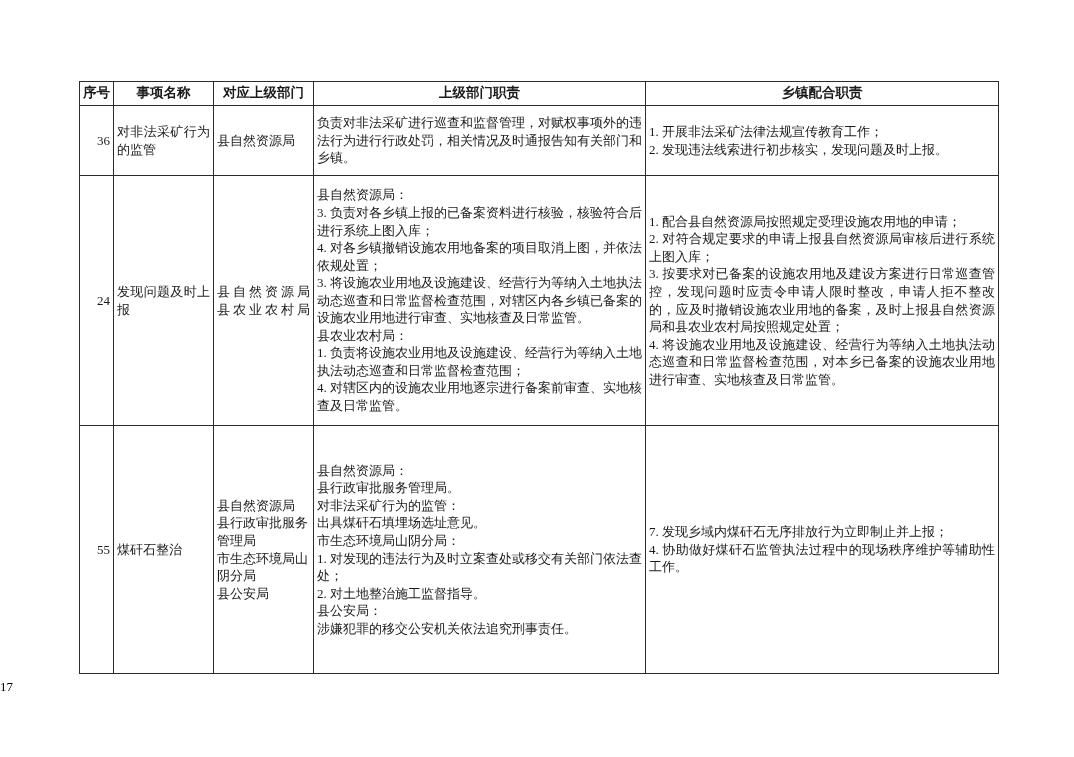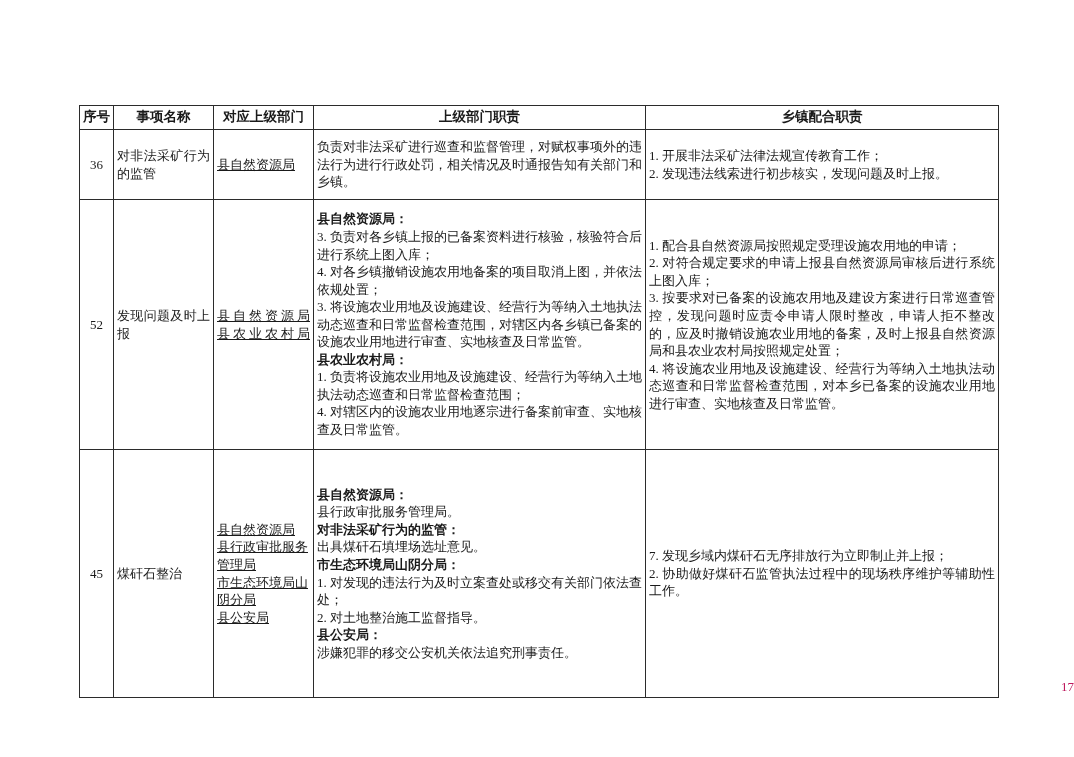--- a/index.html
+++ b/index.html
@@ -9,53 +9,52 @@
     position: relative;
     font-family: "Liberation Serif", "DejaVu Serif", serif;
     color: #1a1a1a;
   }
   .doc-table {
     position: absolute;
     left: 79px; top: 81px;
     width: 919px;
     border-collapse: collapse;
     table-layout: fixed;
-    margin-top: 24px;
   }
   .doc-table th, .doc-table td {
     border: 1px solid #2b2b2b;
     padding: 1px 3px;
     vertical-align: middle;
     font-size: 13px;
     line-height: 1.35;
     overflow: hidden;
     word-break: break-all;
   }
   .header-row th {
     font-weight: bold;
     text-align: center;
     height: 21px;
     font-size: 13.5px;
     padding: 1px 2px;
   }
   .row-36 { height: 70px; }
   .row-37 { height: 250px; }
   .row-38 { height: 248px; }
-  .c-id   { text-align: center; font-size: 14px; }
+  .c-id   { text-align: right; font-size: 14px; }
   .c-name .line, .c-duty .line { text-align: justify; }
-  .c-dept .line { text-align: left; text-decoration: underline; }
+  .c-dept .line { text-align: left; }
   .c-dept .justify-last { text-align: justify; text-align-last: justify; }
-  .bold { font-weight: bold; }
+  .bold { font-weight: normal; }
   .page-number {
     position: absolute;
     top: 679px; left: 0;
     width: 100%;
-    text-align: right;
+    text-align: left;
     font-size: 13px;
-    color: #be185d;
+    color: #000000;
   }
 </style>
 </head>
 <body>
 
 <table class="doc-table">
   <colgroup>
     <col style="width:34px">
     <col style="width:100px">
     <col style="width:100px">
@@ -84,21 +83,21 @@
       <td class="c-duty">
         <div class="line">负责对非法采矿进行巡查和监督管理，对赋权事项外的违法行为进行行政处罚，相关情况及时通报告知有关部门和乡镇。</div>
       </td>
       <td class="c-duty">
         <div class="line">1. 开展非法采矿法律法规宣传教育工作；</div>
         <div class="line">2. 发现违法线索进行初步核实，发现问题及时上报。</div>
       </td>
     </tr>
 
     <tr class="row-37">
-      <td class="c-id">52</td>
+      <td class="c-id">24</td>
       <td class="c-name">
         <div class="line">发现问题及时上报</div>
       </td>
       <td class="c-dept">
         <div class="line justify-last">县自然资源局</div>
         <div class="line justify-last">县农业农村局</div>
       </td>
       <td class="c-duty">
         <div class="line bold">县自然资源局：</div>
         <div class="line">3. 负责对各乡镇上报的已备案资料进行核验，核验符合后进行系统上图入库；</div>
@@ -110,21 +109,21 @@
       </td>
       <td class="c-duty">
         <div class="line">1. 配合县自然资源局按照规定受理设施农用地的申请；</div>
         <div class="line">2. 对符合规定要求的申请上报县自然资源局审核后进行系统上图入库；</div>
         <div class="line">3. 按要求对已备案的设施农用地及建设方案进行日常巡查管控，发现问题时应责令申请人限时整改，申请人拒不整改的，应及时撤销设施农业用地的备案，及时上报县自然资源局和县农业农村局按照规定处置；</div>
         <div class="line">4. 将设施农业用地及设施建设、经营行为等纳入土地执法动态巡查和日常监督检查范围，对本乡已备案的设施农业用地进行审查、实地核查及日常监管。</div>
       </td>
     </tr>
 
     <tr class="row-38">
-      <td class="c-id">45</td>
+      <td class="c-id">55</td>
       <td class="c-name">
         <div class="line">煤矸石整治</div>
       </td>
       <td class="c-dept">
         <div class="line">县自然资源局</div>
         <div class="line">县行政审批服务管理局</div>
         <div class="line">市生态环境局山阴分局</div>
         <div class="line">县公安局</div>
       </td>
       <td class="c-duty">
@@ -133,20 +132,20 @@
         <div class="line bold">对非法采矿行为的监管：</div>
         <div class="line">出具煤矸石填埋场选址意见。</div>
         <div class="line bold">市生态环境局山阴分局：</div>
         <div class="line">1. 对发现的违法行为及时立案查处或移交有关部门依法查处；</div>
         <div class="line">2. 对土地整治施工监督指导。</div>
         <div class="line bold">县公安局：</div>
         <div class="line">涉嫌犯罪的移交公安机关依法追究刑事责任。</div>
       </td>
       <td class="c-duty">
         <div class="line">7. 发现乡域内煤矸石无序排放行为立即制止并上报；</div>
-        <div class="line">2. 协助做好煤矸石监管执法过程中的现场秩序维护等辅助性工作。</div>
+        <div class="line">4. 协助做好煤矸石监管执法过程中的现场秩序维护等辅助性工作。</div>
       </td>
     </tr>
 
   </tbody>
 </table>
 
 <div class="page-number">17</div>
 
 </body></html>

